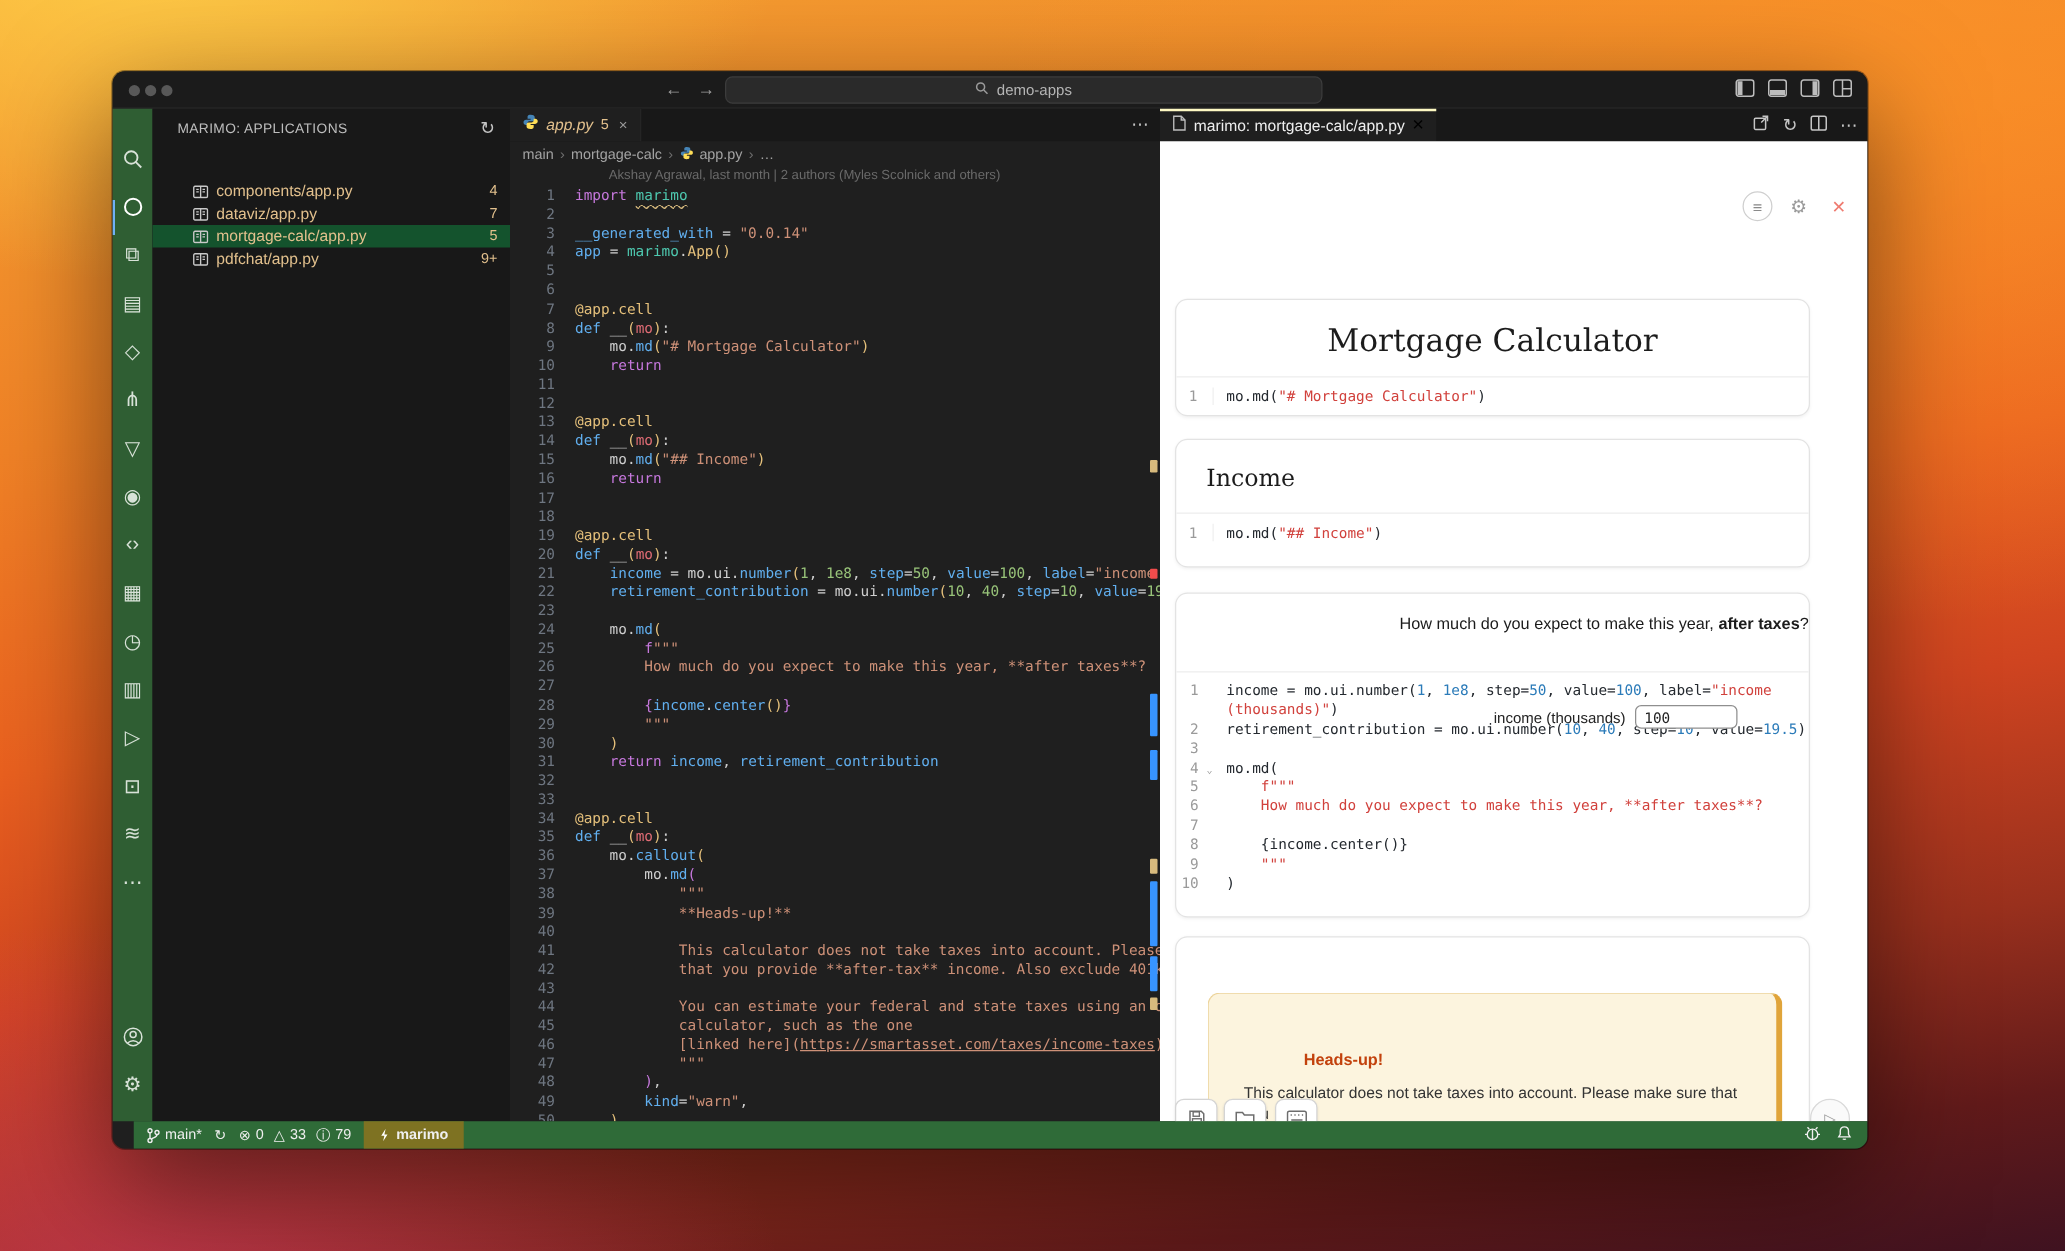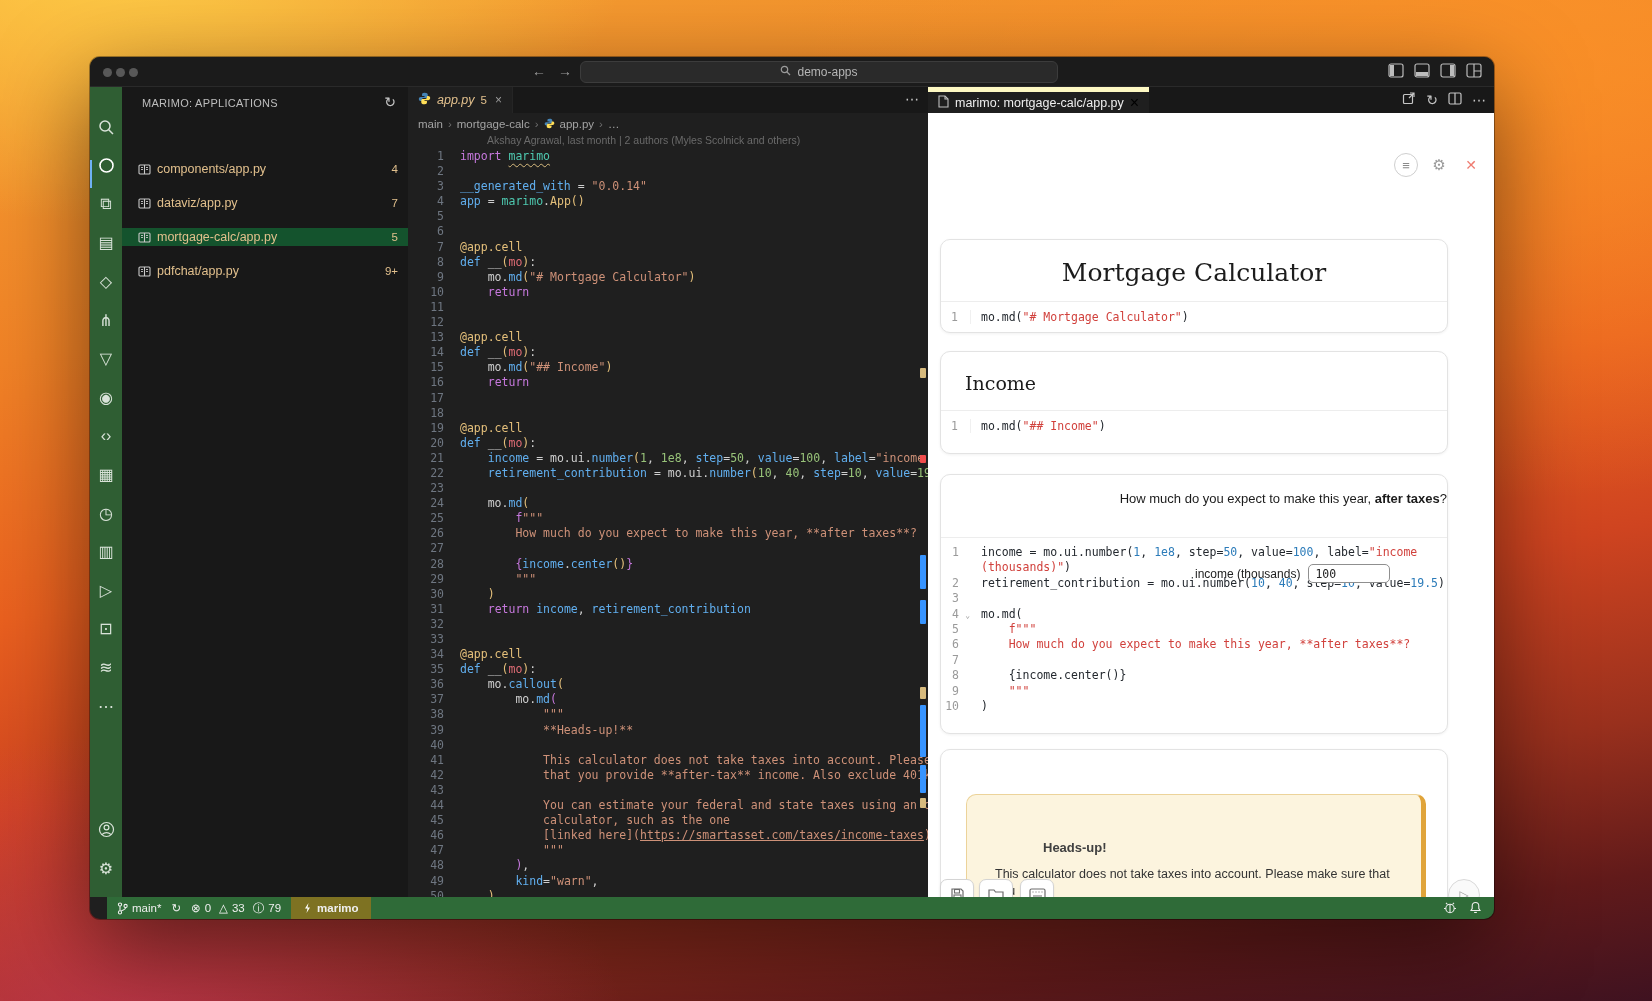--- a/index.html
+++ b/index.html
@@ -30,21 +30,21 @@
   
   .main { position:absolute; left:0; top:30px; right:0; height:810px; }
   .activitybar { position:absolute; left:0; top:0; width:32px; height:100%; background:#2f5e33; }
   .act-item { position:absolute; left:0; width:32px; height:34px; display:flex; align-items:center; justify-content:center; color:#d8e2d8; font-size:16px; }
   .act-ind { position:absolute; left:0; width:2px; background:#6fb1f5; }
   
   .sidebar { position:absolute; left:32px; top:0; width:286px; height:100%; background:#181818; }
   .sb-header { position:absolute; left:20px; top:10px; font-size:11px; color:#bdbdbd; letter-spacing:.3px; }
   .sb-refresh { position:absolute; right:12px; top:7px; color:#c5c5c5; font-size:14px; }
   .sb-items { position:absolute; left:0; top:57px; right:0; }
-  .sb-row { height:18px; display:flex; align-items:center; padding-left:16px; padding-right:10px; color:#e2c08d; font-size:12.5px; gap:6px;margin-top:16px; }
+  .sb-row { height:18px; display:flex; align-items:center; padding-left:32px; padding-right:10px; color:#e2c08d; font-size:12.5px; gap:6px; }
   .sb-row.sel { background:#14532d; }
   .sb-badge { margin-left:auto; font-size:11.5px; color:#e2c08d; }
   .book-icon { flex:0 0 auto; display:flex; }
   
   .editor { position:absolute; left:318px; top:0; width:520px; height:100%; background:#1f1f1f; overflow:hidden; }
   .tabbar { position:absolute; left:0; top:0; right:0; height:26px; background:#181818; }
   .tab { position:absolute; left:0; top:0; height:26px; background:#1f1f1f; display:flex; align-items:center; gap:6px; padding:0 10px; border-right:1px solid #252525; }
   .tab .tlabel { font-size:12.5px; color:#e2c08d; font-style:italic; }
   .tab .tdirty { font-size:11.5px; color:#e2c08d; }
   .tab .tclose { color:#9b9b9b; font-size:12px; margin-left:2px; }
@@ -57,41 +57,41 @@
   .ln { display:inline-block; width:36px; text-align:right; margin-right:16px; color:#6e7681; }
   .tk-k{color:#C678DD}.tk-d{color:#61AFEF}.tk-f{color:#61AFEF}.tk-v{color:#61AFEF}.tk-a{color:#61AFEF}
   .tk-p{color:#CFCFCF}.tk-m{color:#E06C75}.tk-s{color:#CE9178}.tk-n{color:#98C379}
   .tk-b{color:#E5C07B}.tk-g{color:#C678DD}.tk-t{color:#4EC9B0}.tk-c{color:#E5C07B}.tk-e{color:#E5C07B}
   .tk-w{color:#4EC9B0;text-decoration:underline wavy #d7ba7d 1px;text-underline-offset:3px}
   .tk-u{color:#CE9178;text-decoration:underline}
   .ruler { position:absolute; right:0; top:0; width:10px; height:100%; }
   .rmark { position:absolute; right:2px; width:6px; border-radius:1px; }
   
   .panel { position:absolute; left:838px; top:0; width:566px; height:100%; background:#181818; }
-  .ptab { position:absolute; left:0; top:0; height:26px; background:#1f1f1f; display:flex; align-items:center; gap:6px; padding:0 10px; border-top:5px solid #fef9c3; }
+  .ptab { position:absolute; left:0; top:0; height:26px; background:#1f1f1f; display:flex; align-items:center; gap:6px; padding:0 10px; border-top:2px solid #fef9c3; }
   .ptab .tlabel { font-size:12.5px; color:#eeeeee; }
   .p-actions { position:absolute; right:8px; top:4px; display:flex; gap:10px; align-items:center; color:#c5c5c5; font-size:14px; }
   .pcontent { position:absolute; left:0; top:26px; right:0; bottom:0; background:#ffffff; overflow:hidden; }
   .pctrl { position:absolute; top:40px; display:flex; align-items:center; justify-content:center; }
   .ppath { position:absolute; left:0; right:56px; top:70px; text-align:center; font-family:"DejaVu Sans Mono",monospace; font-size:12px; color:#8c8c8c; }
   .card { position:absolute; left:12px; width:508px; background:#fff; border:1px solid #e3e3e3; border-radius:10px; box-shadow:0 1px 3px rgba(0,0,0,.06); overflow:hidden; }
   .card-title-serif { font-family:"DejaVu Serif",serif; color:#1c1c1c; }
   .pdivider { border-top:1px solid #ededed; }
   .pcoderow { display:flex; font-family:"DejaVu Sans Mono",monospace; font-size:11.5px; padding:8px 0 9px 0; }
   .pln { width:30px; text-align:right; color:#9a9a9a; padding-right:12px; flex:0 0 auto; border-right:1px solid #f0f0f0; margin-right:10px; }
   .tk-P{color:#24292F}.tk-S{color:#D1413C}.tk-N{color:#2B7BB9}
   .pcode { font-family:"DejaVu Sans Mono",monospace; font-size:11.5px; line-height:15.4px; white-space:pre; }
   .pcl { display:flex; height:15.4px; }
   .pcl .pln { border-right:none; position:relative; }
   .fold { position:absolute; right:1px; top:1px; font-size:8px; color:#9a9a9a; }
   .question { font-size:13px; color:#1b1b1b; }
   .input-row { position:absolute; display:flex; align-items:center; gap:8px; font-size:12px; color:#222; }
   .num-input { width:82px; height:19px; border:1px solid #8f8f8f; border-radius:5px; font-family:"DejaVu Sans Mono",monospace; font-size:11.5px; color:#222; padding:0 6px; background:#fff; }
   .callout { position:absolute; background:#fcf4de; border:1px solid #ecd39a; border-right:5px solid #e0a43a; border-radius:10px; }
-  .co-title { font-size:13px; font-weight:bold; color:#404040;padding-left:48px; }
+  .co-title { font-size:13px; font-weight:bold; color:#c2410c;padding-left:48px; }
   .co-p { font-size:12.5px; color:#333; line-height:17px; }
   .pbtn { position:absolute; width:34px; height:30px; background:#fff; border:1px solid #d4d4d4; border-radius:7px; display:flex; align-items:center; justify-content:center; box-shadow:0 1px 2px rgba(0,0,0,.08); }
   .playbtn { position:absolute; width:32px; height:32px; border-radius:50%; background:#fafafa; border:1px solid #d9d9d9; display:flex; align-items:center; justify-content:center; color:#9c9c9c; font-size:12px; }
   
   .statusbar { position:absolute; left:0; bottom:0; right:0; height:22px; background:#2f6b38; color:#efefef; font-size:11.5px; display:flex; align-items:center;margin-left:17px; }
   .st-left { display:flex; align-items:center; height:100%; padding-left:10px; gap:10px; }
   .st-item { display:flex; align-items:center; gap:4px; }
   .st-chip { display:flex; align-items:center; gap:5px; background:#7e7222; height:100%; padding:0 12px; font-weight:bold; }
   .st-right { margin-left:auto; display:flex; align-items:center; gap:12px; padding-right:12px; height:100%; }
 </style>

